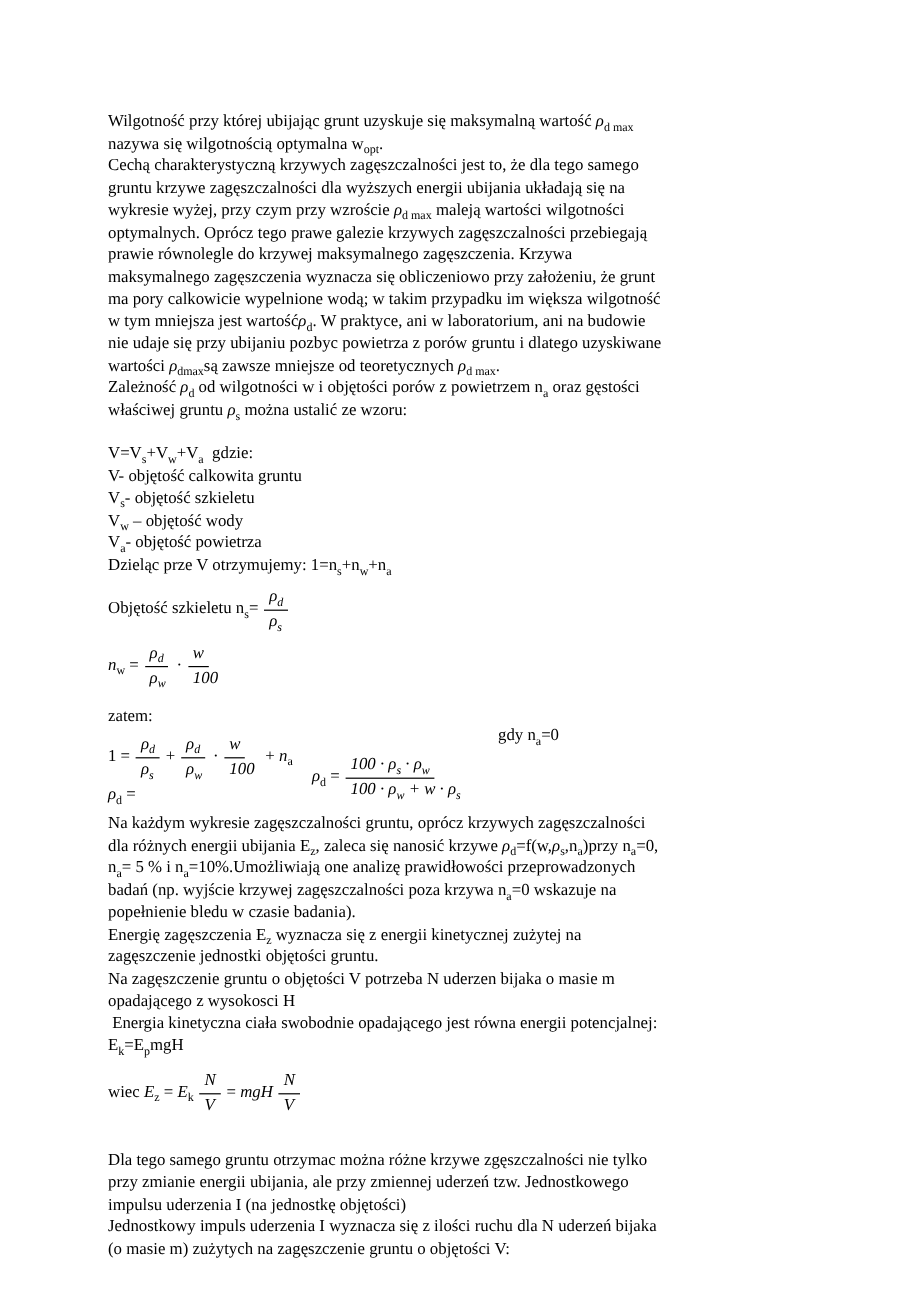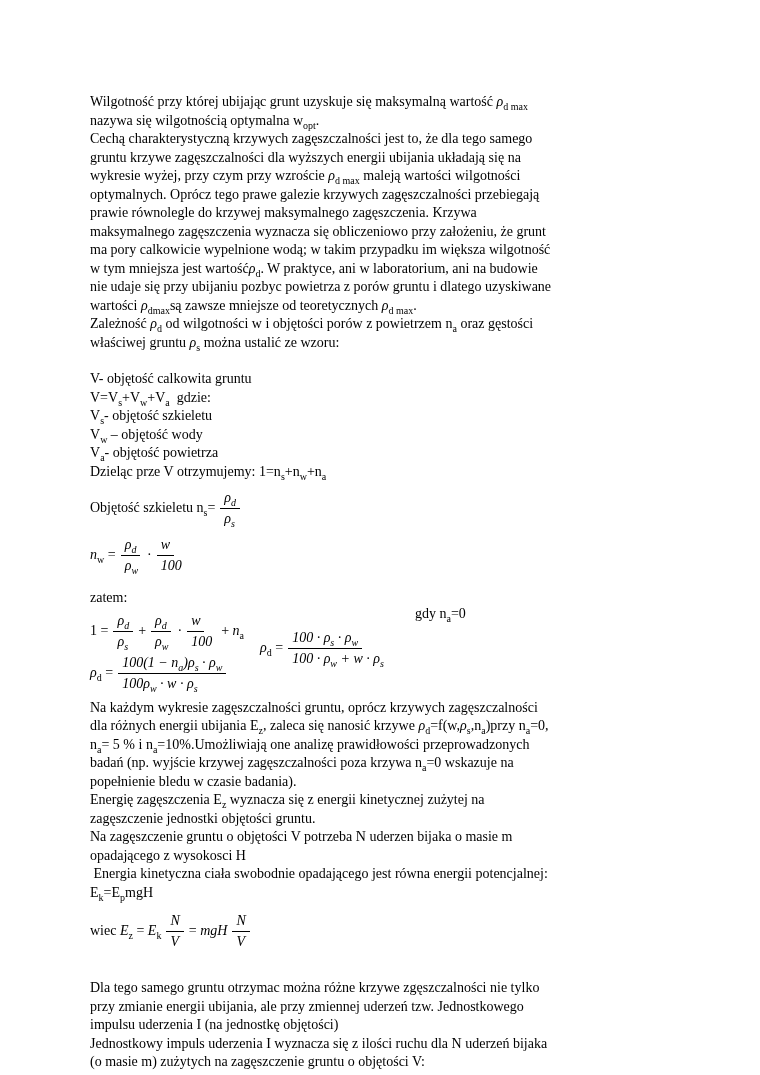--- a/index.html
+++ b/index.html
@@ -54,22 +54,22 @@
 </head>
 <body>
 
 <div class="page">
 
   <p class="para">Wilgotność przy której ubijając grunt uzyskuje się maksymalną wartość <i>ρ</i><sub>d max</sub> nazywa się wilgotnością optymalna w<sub>opt</sub>.</p>
   <p class="para">Cechą charakterystyczną krzywych zagęszczalności jest to, że dla tego samego gruntu krzywe zagęszczalności dla wyższych energii ubijania układają się na wykresie wyżej, przy czym przy wzroście <i>ρ</i><sub>d max</sub> maleją wartości wilgotności optymalnych. Oprócz tego prawe galezie krzywych zagęszczalności przebiegają prawie równolegle do krzywej maksymalnego zagęszczenia. Krzywa maksymalnego zagęszczenia wyznacza się obliczeniowo przy założeniu, że grunt ma pory calkowicie wypelnione wodą; w takim przypadku im większa wilgotność w tym mniejsza jest wartość<i>ρ</i><sub>d</sub>. W praktyce, ani w laboratorium, ani na budowie nie udaje się przy ubijaniu pozbyc powietrza z porów gruntu i dlatego uzyskiwane wartości <i>ρ</i><sub>dmax</sub>są zawsze mniejsze od teoretycznych <i>ρ</i><sub>d max</sub>.</p>
   <p class="para">Zależność <i>ρ</i><sub>d</sub> od wilgotności w i objętości porów z powietrzem n<sub>a</sub> oraz gęstości właściwej gruntu <i>ρ</i><sub>s</sub> można ustalić ze wzoru:</p>
 
   <div class="defs">
+    <div class="line">V=V<sub>s</sub>+V<sub>w</sub>+V<sub>a</sub>&nbsp;&nbsp;gdzie:</div>
     <div class="line">V- objętość calkowita gruntu</div>
-    <div class="line">V=V<sub>s</sub>+V<sub>w</sub>+V<sub>a</sub>&nbsp;&nbsp;gdzie:</div>
     <div class="line">V<sub>s</sub>- objętość szkieletu</div>
     <div class="line">V<sub>w</sub> – objętość wody</div>
     <div class="line">V<sub>a</sub>- objętość powietrza</div>
     <div class="line">Dzieląc prze V otrzymujemy: 1=n<sub>s</sub>+n<sub>w</sub>+n<sub>a</sub></div>
   </div>
 
   <div class="formula">
     <span>Objętość szkieletu n<sub>s</sub>=</span>
     <span class="frac">
       <span class="num"><i>ρ</i><sub>d</sub></span>
@@ -112,24 +112,20 @@
         <span>·</span>
         <span class="frac">
           <span class="num"><i>w</i></span>
           <span class="den">100</span>
         </span>
         <span>+ <i>n</i><sub>a</sub></span>
       </div>
 
       <div class="formula">
         <span><i>ρ</i><sub>d</sub> =</span>
-        <span class="frac">
-          <span class="num">100(1 − <i>n</i><sub>a</sub>)<i>ρ</i><sub>s</sub> · <i>ρ</i><sub>w</sub></span>
-          <span class="den">100<i>ρ</i><sub>w</sub> · <i>w</i> · <i>ρ</i><sub>s</sub></span>
-        </span>
       </div>
 
     </div>
 
     <div class="formula eq-right">
       <span><i>ρ</i><sub>d</sub> =</span>
       <span class="frac">
         <span class="num">100 · <i>ρ</i><sub>s</sub> · <i>ρ</i><sub>w</sub></span>
         <span class="den">100 · <i>ρ</i><sub>w</sub> + <i>w</i> · <i>ρ</i><sub>s</sub></span>
       </span>

